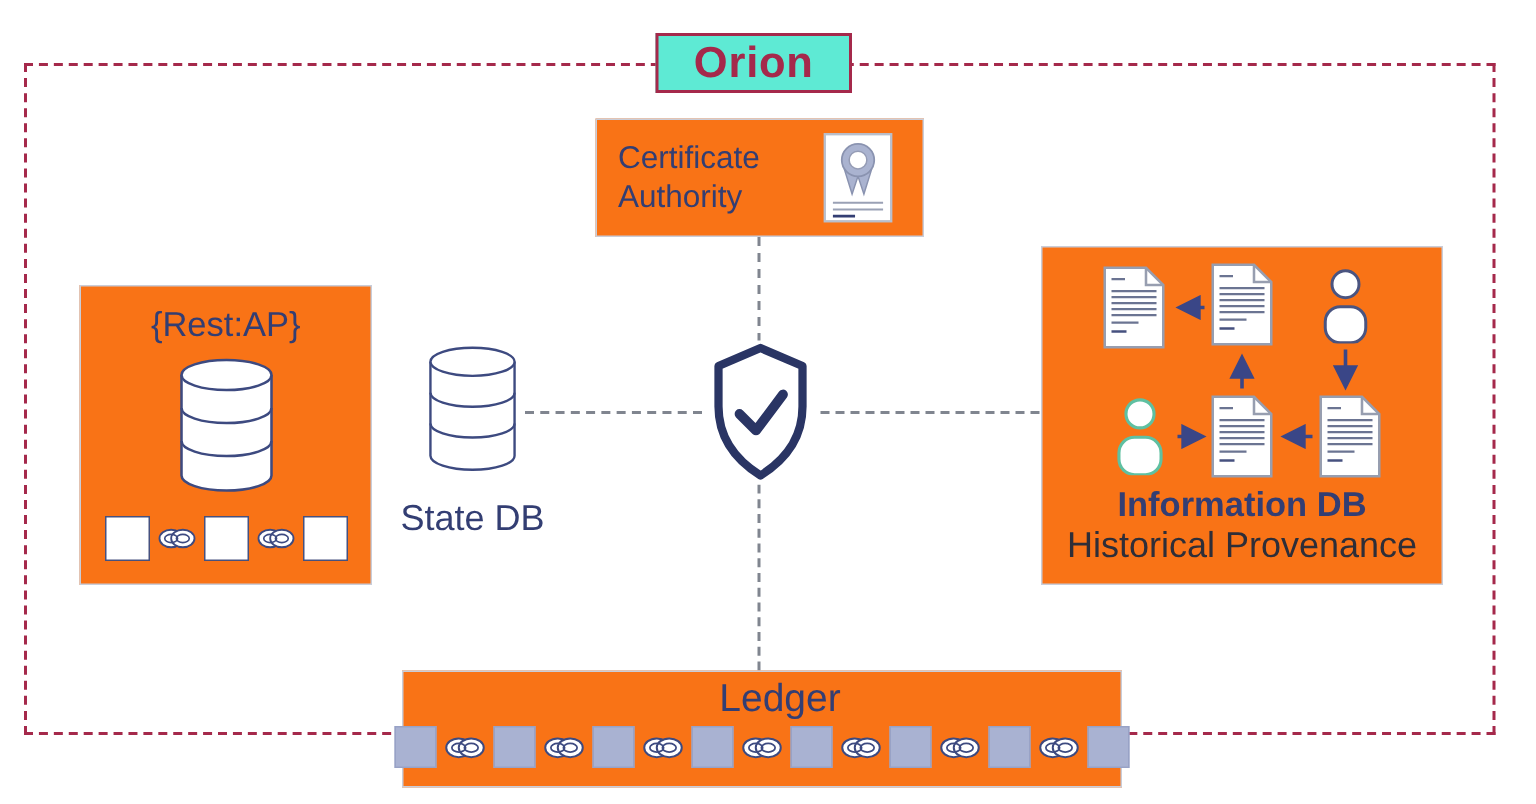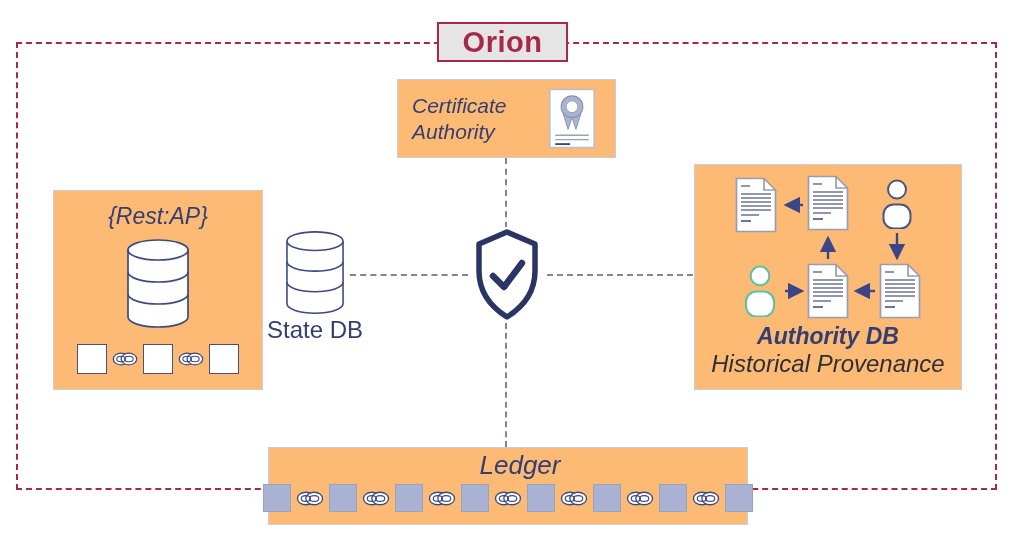--- a/index.html
+++ b/index.html
@@ -18,38 +18,38 @@
     --cert-outline:#b9bfcc;
   }
   *{margin:0;padding:0;box-sizing:border-box;}
   body{background:#fff;font-family:"Liberation Sans",sans-serif;}
   .canvas{position:relative;width:1024px;height:536px;background:#fff;overflow:hidden;}
 
   .outer-border{position:absolute;left:16px;top:42px;width:981px;height:448px;
     border:2px dashed var(--crimson);z-index:0;}
 
   .title-box{position:absolute;left:437px;top:22px;width:131px;height:40px;
-    background:#e5e5e5;border:2.5px solid var(--crimson);z-index:3;
+    background:#5eead4;border:2.5px solid var(--crimson);z-index:3;
     display:flex;align-items:center;justify-content:center;}
   .title-box span{color:var(--crimson);font-size:29px;font-weight:700;letter-spacing:.5px;}
 
-  .node-box{position:absolute;background:#fdba74;border:1px solid var(--box-border);z-index:1;font-style:italic;}
+  .node-box{position:absolute;background:#f97316;border:1px solid var(--box-border);z-index:1;}
 
   .ca-box{left:397px;top:79px;width:219px;height:79px;display:flex;align-items:center;
     padding:0 14px;gap:18px;}
   .ca-label{color:var(--navy);font-size:21px;font-weight:500;line-height:1.22;width:118px;}
 
-  .rest-box{left:53px;top:190px;width:210px;height:200px;display:flex;flex-direction:column;
+  .rest-box{left:53px;top:190px;width:195px;height:200px;display:flex;flex-direction:column;
     align-items:center;padding-top:12px;}
   .rest-label{color:var(--navy);font-size:23px;font-weight:500;}
   .rest-box .cyl{margin-top:8px;}
   .mini-chain{margin-top:14px;}
 
   .state-group{position:absolute;left:250px;top:230px;width:130px;text-align:center;z-index:1;}
-  .state-label{color:var(--navy);font-size:24px;font-weight:500;margin-top:0;}
+  .state-label{color:var(--navy);font-size:24px;font-weight:500;margin-top:16px;}
 
   .shield-wrap{position:absolute;left:471px;top:227px;z-index:2;background:#fff;}
 
   .connector{position:absolute;z-index:0;}
   .connector.v{border-left:2px dashed var(--connector);width:0;}
   .connector.h{border-top:2px dashed var(--connector);height:0;}
   .conn-top{left:505px;top:158px;height:70px;}
   .conn-bottom{left:505px;top:323px;height:124px;}
   .conn-left{left:350px;top:274px;width:118px;}
   .conn-right{left:547px;top:274px;width:146px;}
@@ -211,21 +211,21 @@
       </svg>
 
     <svg class="prov-arrows" width="268" height="226">
       <line x1="108" y1="40" x2="92" y2="40" stroke="#3a4687" stroke-width="2.4" marker-end="url(#arrow)"></line>
       <line x1="133" y1="94" x2="133" y2="74" stroke="#3a4687" stroke-width="2.4" marker-end="url(#arrow)"></line>
       <line x1="202" y1="68" x2="202" y2="92" stroke="#3a4687" stroke-width="2.4" marker-end="url(#arrow)"></line>
       <line x1="90" y1="126" x2="106" y2="126" stroke="#3a4687" stroke-width="2.4" marker-end="url(#arrow)"></line>
       <line x1="180" y1="126" x2="162" y2="126" stroke="#3a4687" stroke-width="2.4" marker-end="url(#arrow)"></line>
     </svg>
 
-    <div class="prov-label main">Authority DB</div>
+    <div class="prov-label main">Information DB</div>
     <div class="prov-label sub">Historical Provenance</div>
   </div>
 
   <div class="node-box ledger-box">
     <div class="ledger-label">Ledger</div>
     <div class="chain">
       <div class="chain-group">
         <div class="block-filled"></div>
         <svg class="chain-link" width="30" height="21">
             <use href="#sym-link"></use>

